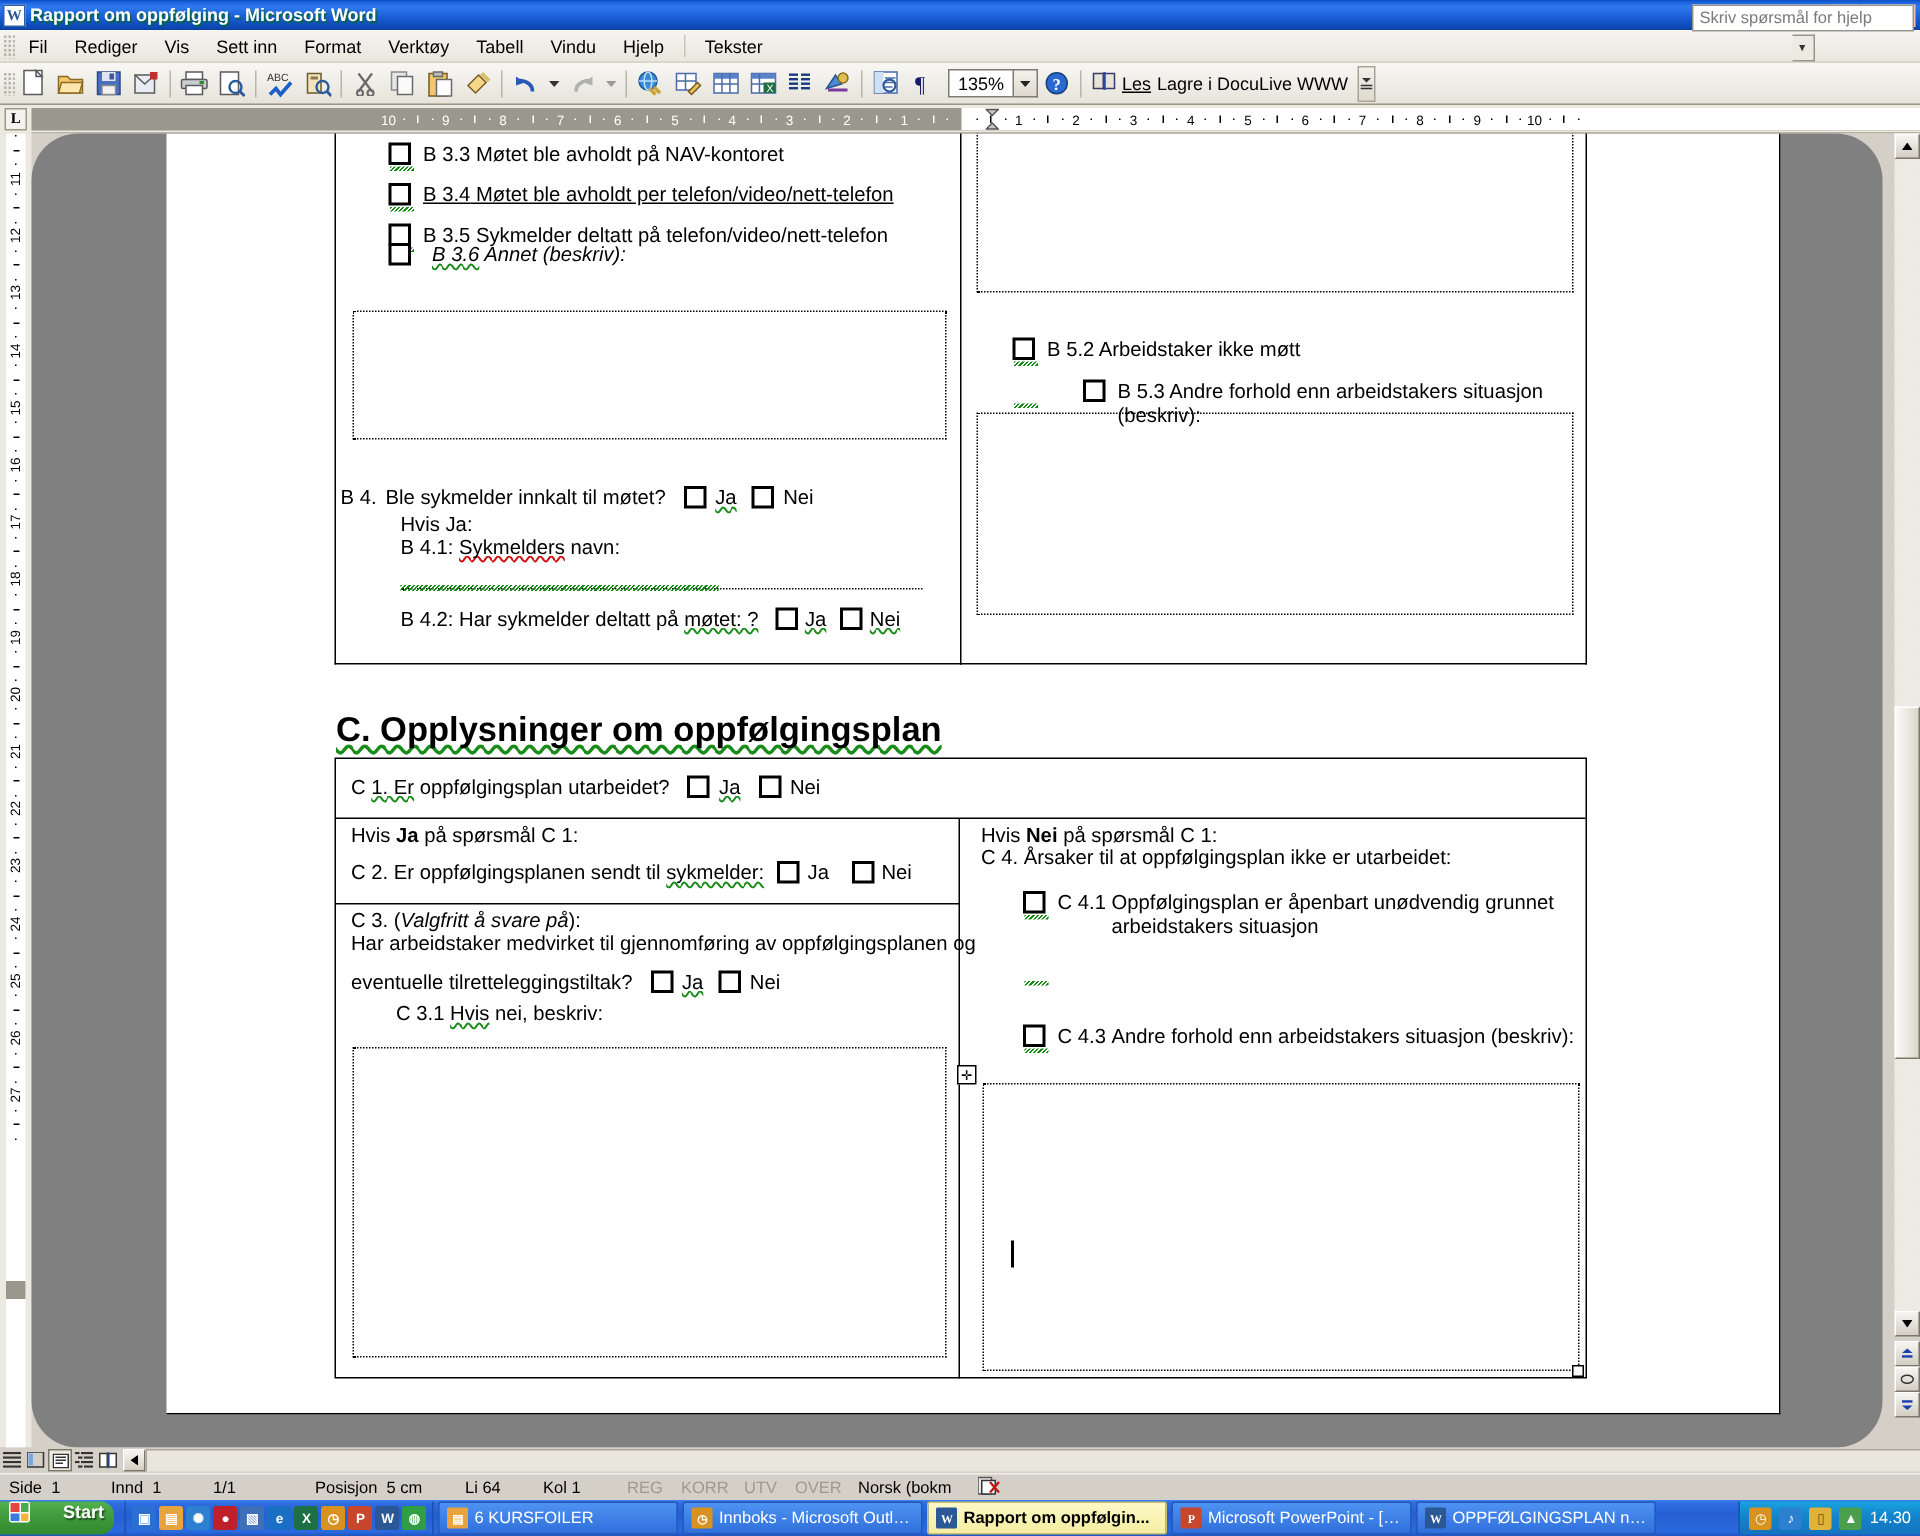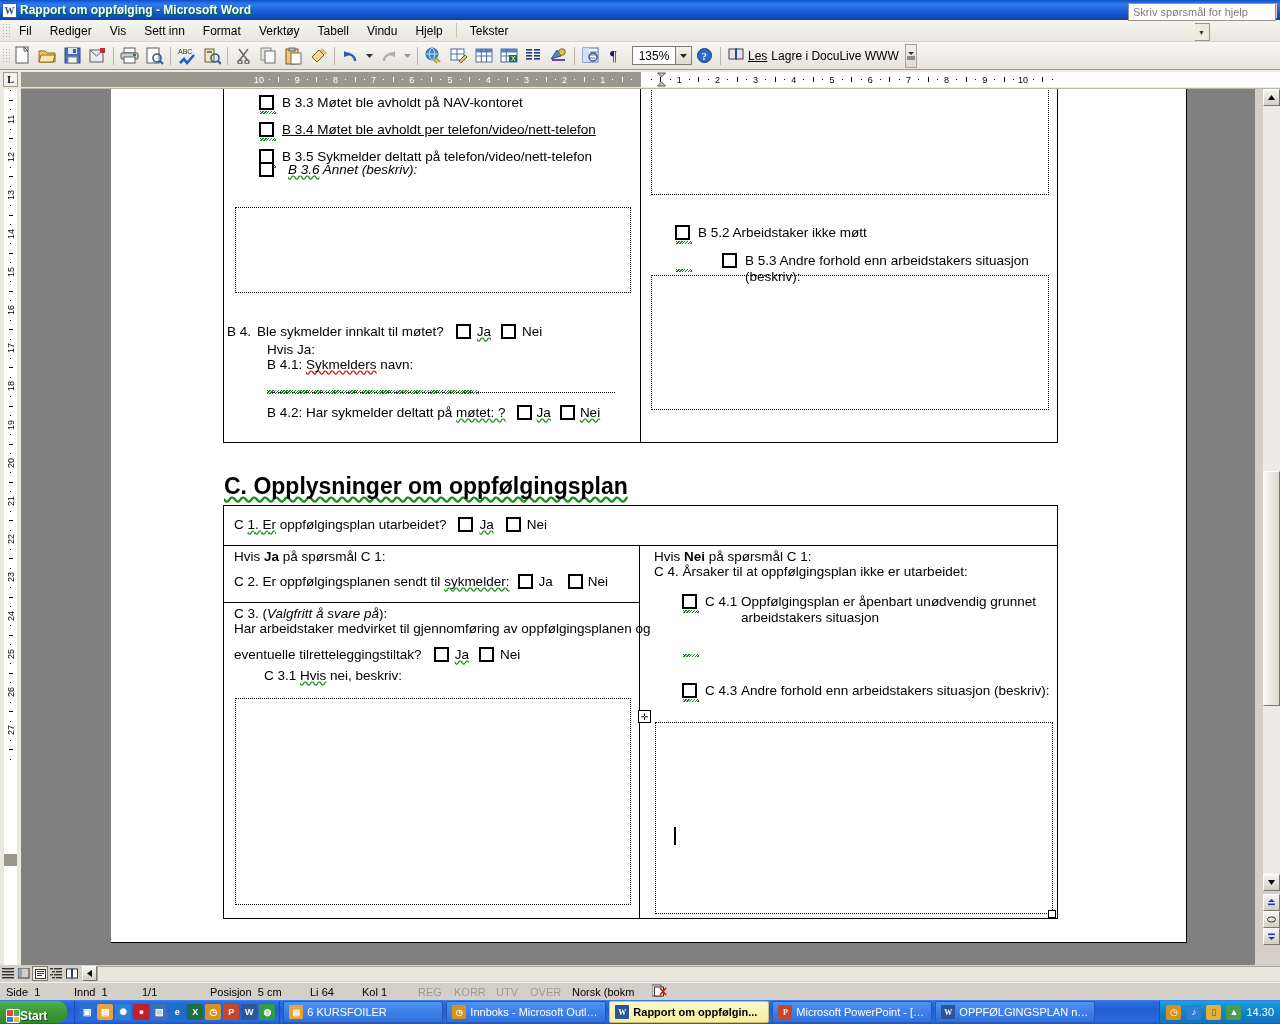--- a/index.html
+++ b/index.html
@@ -137,21 +137,21 @@
     font: 9px "Liberation Sans", sans-serif; color: #000;
     display: flex; align-items: center; justify-content: center;
     writing-mode: vertical-rl; transform: rotate(180deg);
   }
   .rv-dash { position:absolute; left:9px; width:4px; height:1px; background:#000; }
   .rv-dot  { position:absolute; left:10px; width:1px; height:1px; background:#000; }
 
   
   .docarea {
     position: absolute; left: 21px; top: 89px; width: 1234px; height: 876px;
-    background: #808080; overflow: hidden;
+    background: #808080; overflow: hidden; border-radius: 31px;
   }
   .page {
     position: absolute; left: 90px; top: 0; width: 1076px; height: 854px;
     background: #fff; border-right: 1px solid #000; border-bottom: 1px solid #000;
   }
   .page-inner { position: relative; width: 100%; height: 100%;
     font-family: "Liberation Sans", sans-serif; color: #000; }
 
   
   .cb {
@@ -211,24 +211,24 @@
   .st { padding: 0 6px; white-space: nowrap; }
   .st.dim { color: #9c9a92; }
 
   
   .taskbar {
     position: absolute; left: 0; top: 1000px; width: 1280px; height: 24px;
     background: linear-gradient(to bottom,#3c81f3 0%,#2e6ee0 8%,#245fd2 40%,#2a6ade 88%,#1e55c0 100%);
     display: flex; align-items: center; gap: 3px;
   }
   .startbtn {
-    height: 22px; margin: 1px 4px 1px 0; padding: 0 20px 0 6px;
+    height: 22px; margin: 1px 4px 1px 0; padding: 0 7px 0 6px;
     background: linear-gradient(to bottom,#53b14f 0%,#3f9b3b 45%,#318a2f 100%);
     border-top-right-radius: 9px; border-bottom-right-radius: 9px;
-    display: flex; align-items: flex-end; gap: 0;
+    display: flex; align-items: flex-start; gap: 22px;
     font: bold 12px "Liberation Sans", sans-serif; color: #fff;
     text-shadow: 1px 1px 1px rgba(0,0,0,.5);
   }
   .startbtn .flag {
     width: 14px; height: 14px; background: #fff; border-radius: 2px;
     display: grid; grid-template-columns: 1fr 1fr; grid-template-rows: 1fr 1fr; gap:1px; padding:1px;
   }
   .startbtn .flag i { display:block; }
   .qlaunch { display: flex; align-items: center; gap: 2px; padding: 0 4px;
     border-left: 1px solid #1c4fae; border-right: 1px solid #1c4fae; height: 22px; }

